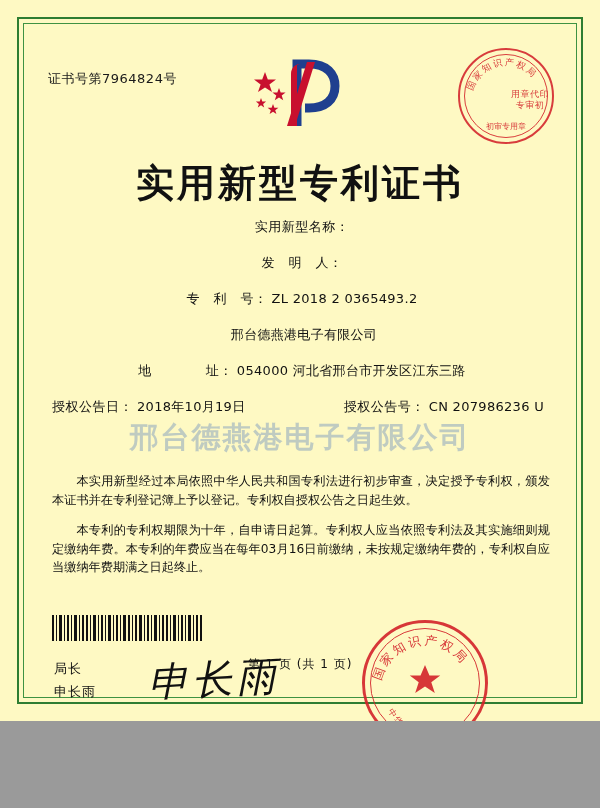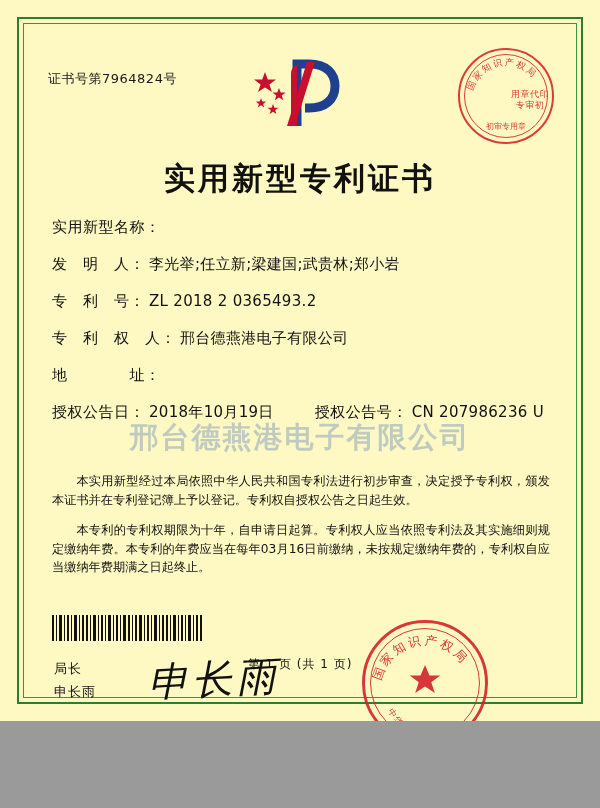--- a/index.html
+++ b/index.html
@@ -86,38 +86,39 @@
     text-align: center;
     color: #d3232a;
     font-size: 8px;
   }
 
   
   .doc-title {
     position: absolute;
     left: 0; right: 0; top: 118px;
     text-align: center;
-    font-size: 31px;
+    font-size: 38px;
     font-weight: bold;
     letter-spacing: 3px;
     color: #111;
     font-family: "DejaVu Sans", "Liberation Sans", sans-serif;
   }
 
   
   .fields {
     position: absolute;
     left: 12px; right: 8px; top: 178px;
   }
   .field-row {
     display: flex;
     align-items: baseline;
     margin-bottom: 18px;
-    font-size: 15px;
-    color: #111;
+    font-size: 13px;
+    color: #111;
+    justify-content: center;
   }
   .field-label {
     white-space: nowrap;
     letter-spacing: 0.5px;
   }
   .field-value {
     margin-left: 4px;
     letter-spacing: 0.3px;
   }
   .field-row.split .right-group {
@@ -274,36 +275,35 @@
     <div class="doc-title">实用新型专利证书</div>
 
     <div class="fields">
 
       <div class="field-row">
         <span class="field-label">实用新型名称：</span>
       </div>
 
       <div class="field-row">
         <span class="field-label">发　明　人：</span>
-        <span class="field-value">李光举;任立新;梁建国;武贵林;郑小岩</span>
       </div>
 
       <div class="field-row">
         <span class="field-label">专　利　号：</span>
         <span class="field-value">ZL 2018 2 0365493.2</span>
       </div>
 
 
       <div class="field-row">
-        <span class="field-label">专　利　权　人：</span>
         <span class="field-value">邢台德燕港电子有限公司</span>
       </div>
 
       <div class="field-row">
         <span class="field-label">地　　　　址：</span>
+        <span class="field-value">054000 河北省邢台市开发区江东三路</span>
       </div>
 
       <div class="field-row split">
         <span class="field-label">授权公告日：</span>
         <span class="field-value">2018年10月19日</span>
         <span class="right-group">
           <span class="field-label">授权公告号：</span>
           <span class="field-value">CN 207986236 U</span>
         </span>
       </div>

